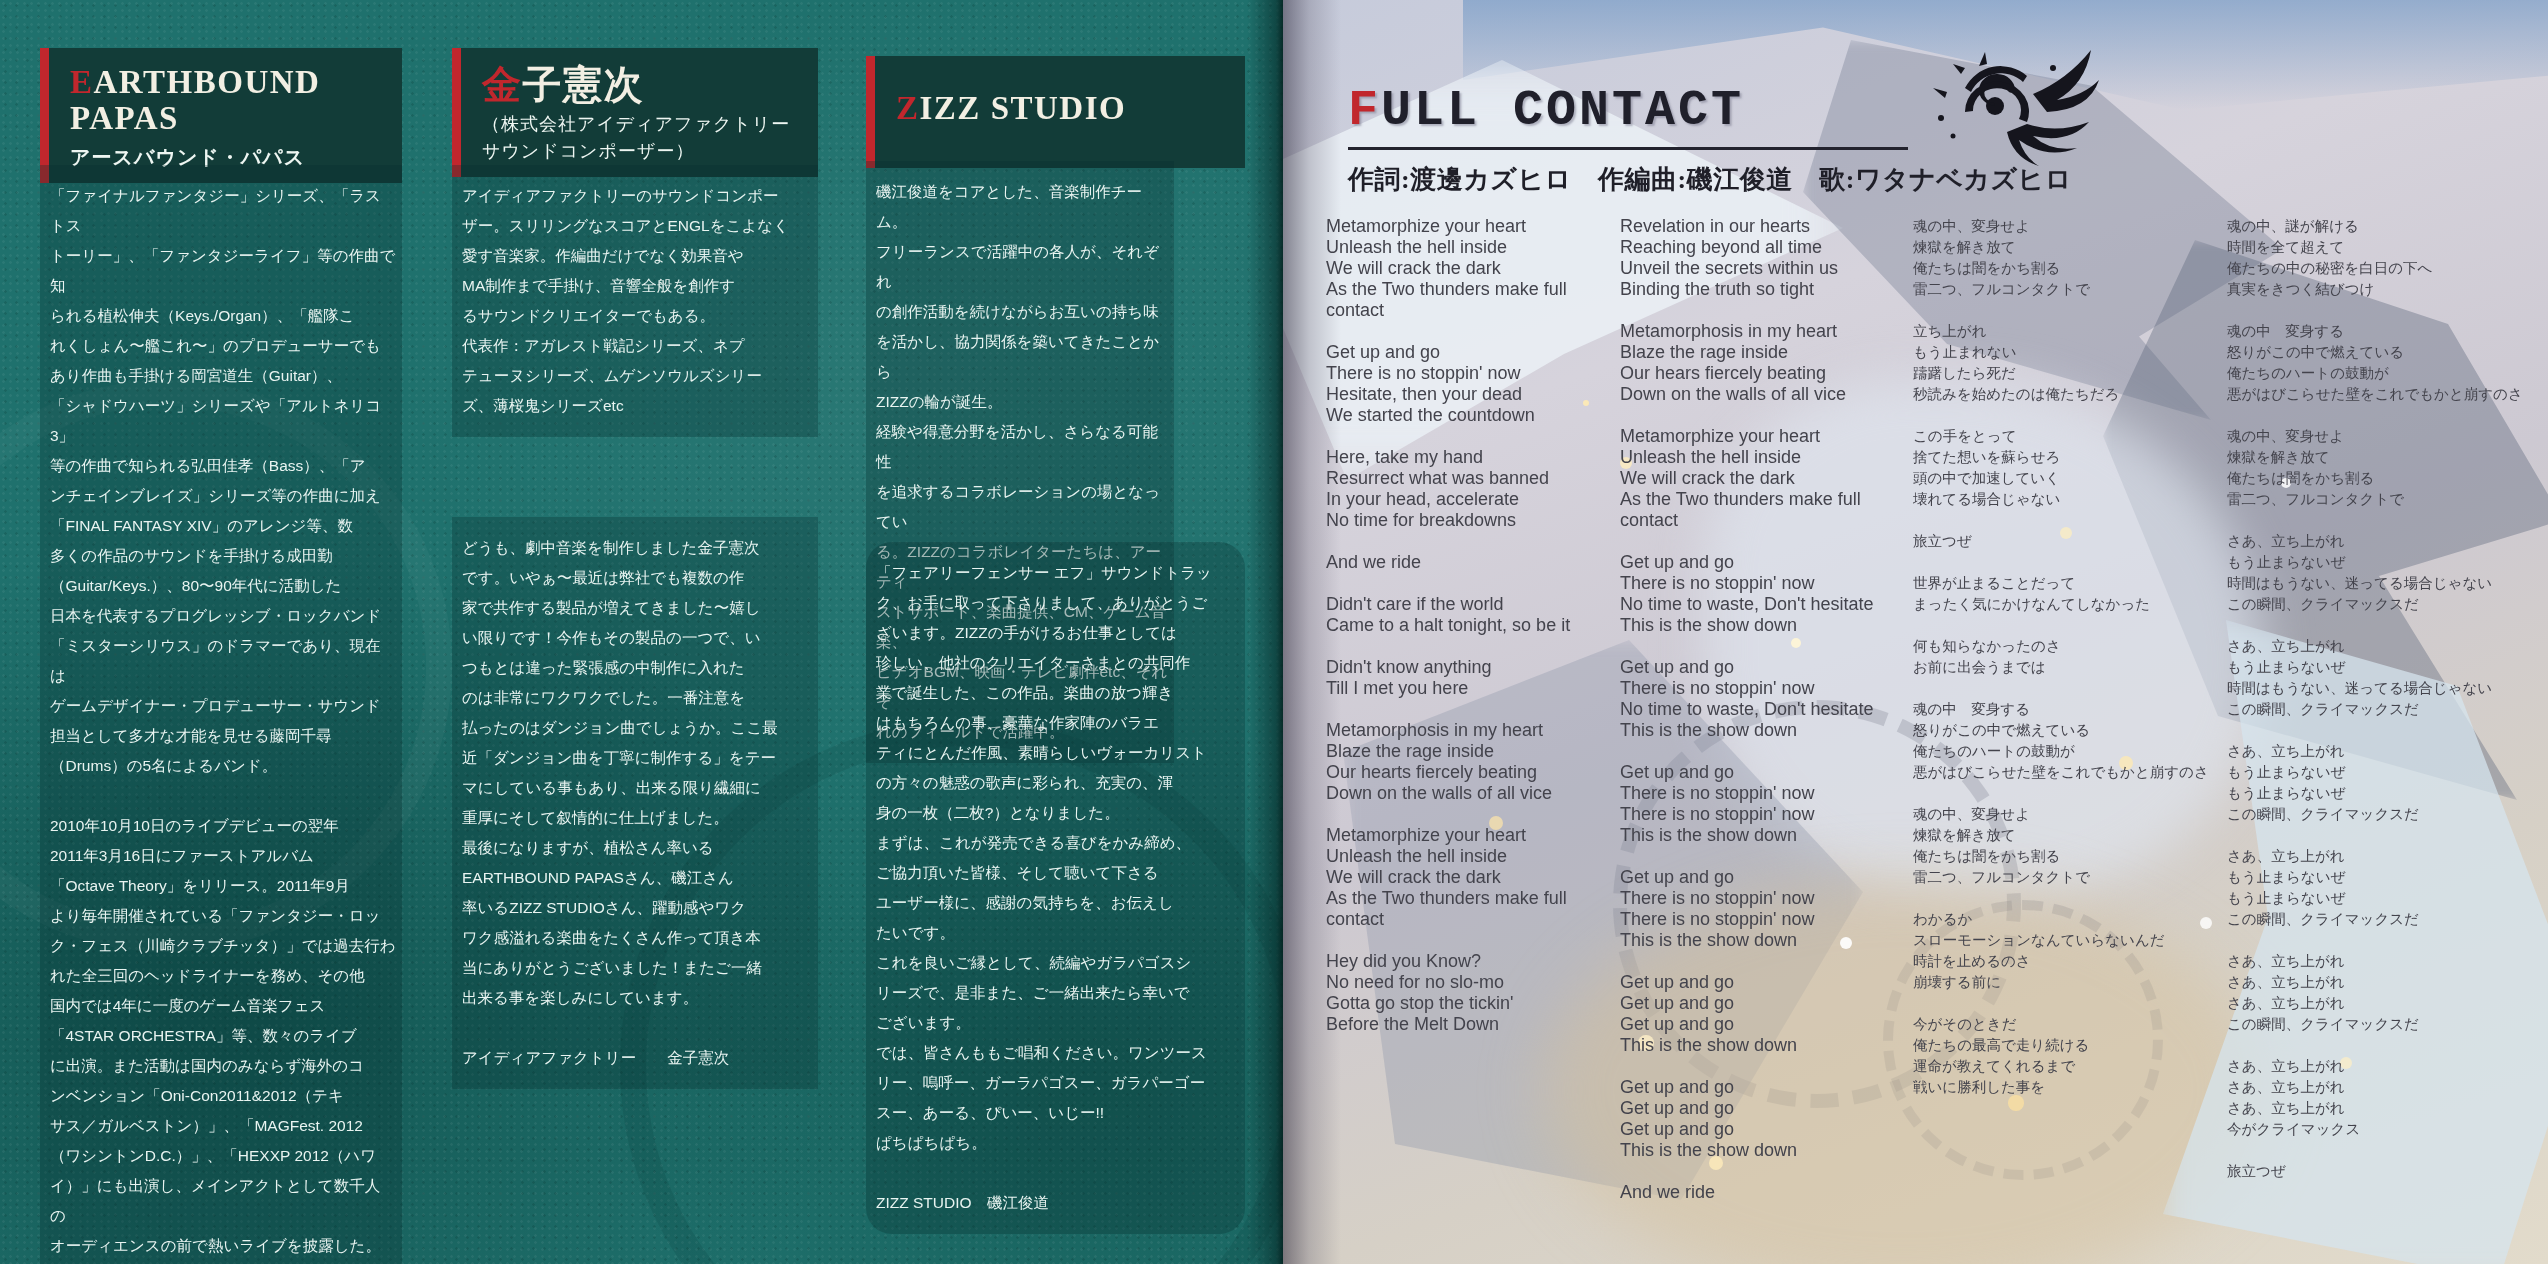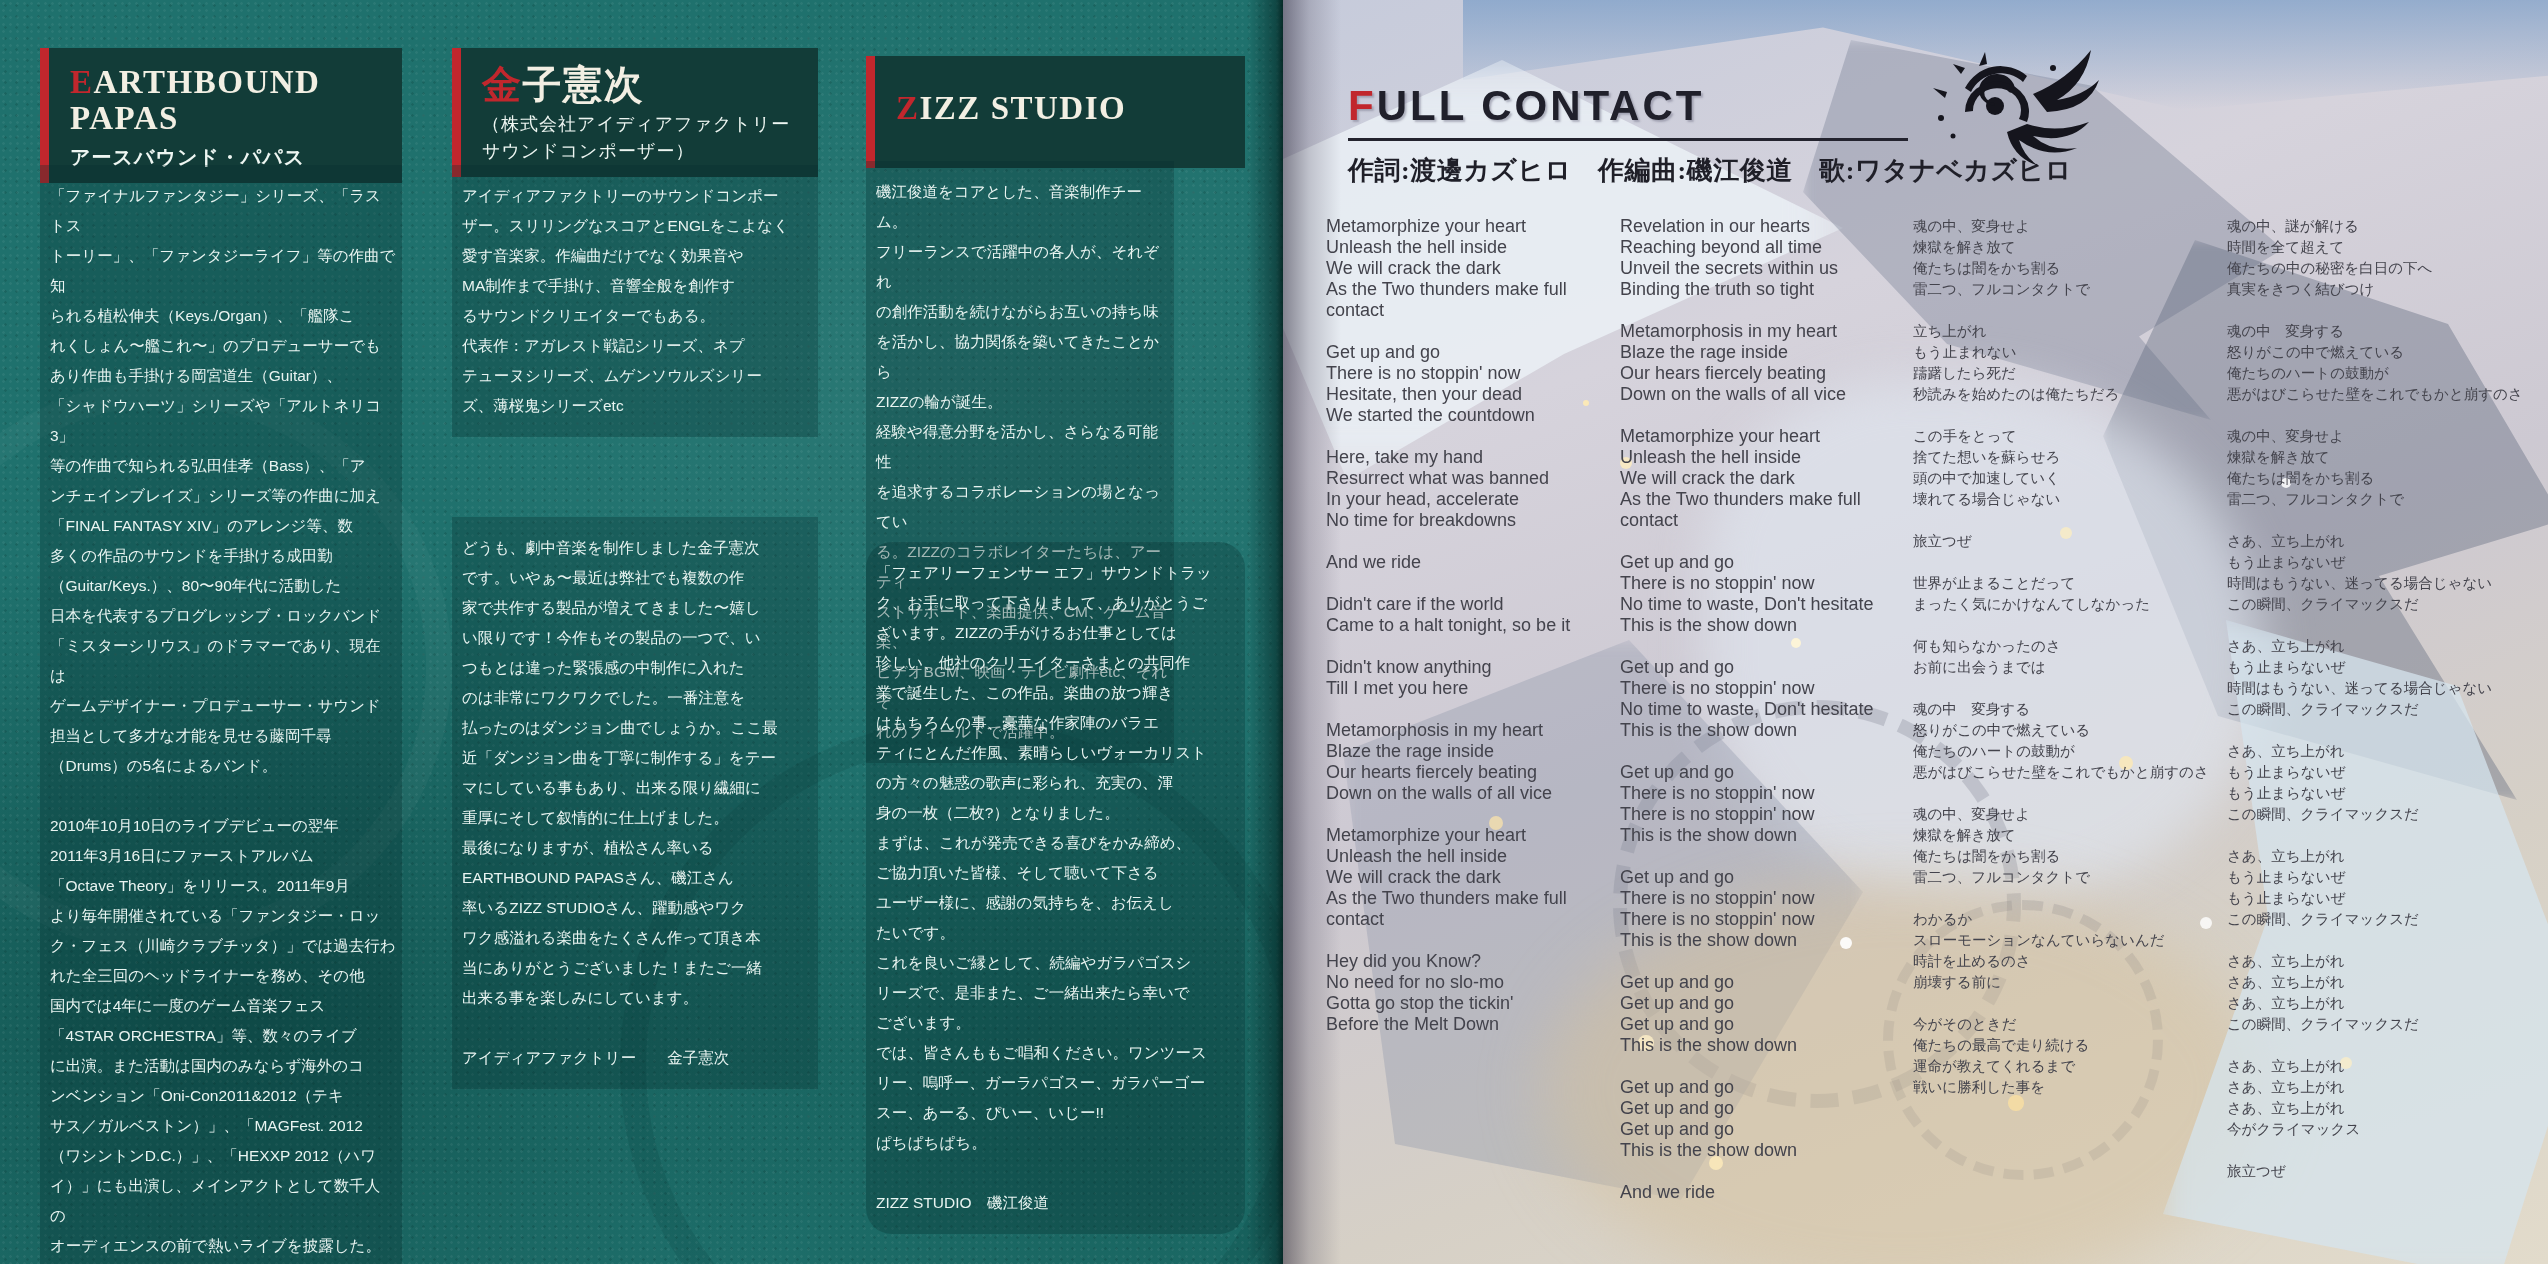--- a/index.html
+++ b/index.html
@@ -77,22 +77,22 @@
      box-shadow:40px 60px 0 3px rgba(255,238,190,0.8), -90px 420px 0 4px rgba(255,230,170,0.7),
        60px 640px 0 5px rgba(255,240,200,0.8), 260px 540px 0 3px rgba(255,255,255,0.9),
        210px 240px 0 2px rgba(255,246,214,0.9), 480px 130px 0 3px rgba(255,240,190,0.7),
        540px 360px 0 4px rgba(255,234,178,0.75), 620px 520px 0 3px rgba(255,255,255,0.8),
        430px 700px 0 5px rgba(255,226,160,0.7), 130px 760px 0 4px rgba(255,236,186,0.8),
        700px 80px 0 2px rgba(255,255,255,0.85), 760px 660px 0 3px rgba(255,240,196,0.7);}
   #rp-binding{position:absolute;left:0;top:0;width:58px;height:100%;
     background:linear-gradient(90deg, rgba(48,44,62,0.55) 0%, rgba(90,86,104,0.28) 45%, rgba(120,116,132,0) 100%);}
 
   #title-block{position:absolute;left:65px;top:82px;}
-  #page-title{margin:0;font-family:Liberation Sans, sans-serif;font-weight:bold;
-     font-size:42px;letter-spacing:3px;color:#20202b;
+  #page-title{margin:0;font-family:Liberation Mono, monospace;font-weight:bold;
+     font-size:50px;letter-spacing:3px;color:#20202b;
      text-shadow:2px 2px 2px rgba(120,120,140,0.5);}
   #title-underline{width:560px;height:3px;background:#23232e;margin-top:8px;}
   #credits{margin-top:12px;font-family:"Liberation Serif","DejaVu Serif",serif;font-weight:bold;
      font-size:26px;color:#1f1f28;letter-spacing:0.5px;}
   #swirl{position:absolute;left:600px;top:48px;}
 
   .lyr{position:absolute;top:216px;font-size:18px;line-height:21px;color:#43434c;}
   #lyr-en1{left:43px;width:290px;}
   #lyr-en2{left:337px;width:285px;}
   #lyr-jp1{left:630px;width:300px;font-size:14.5px;}

